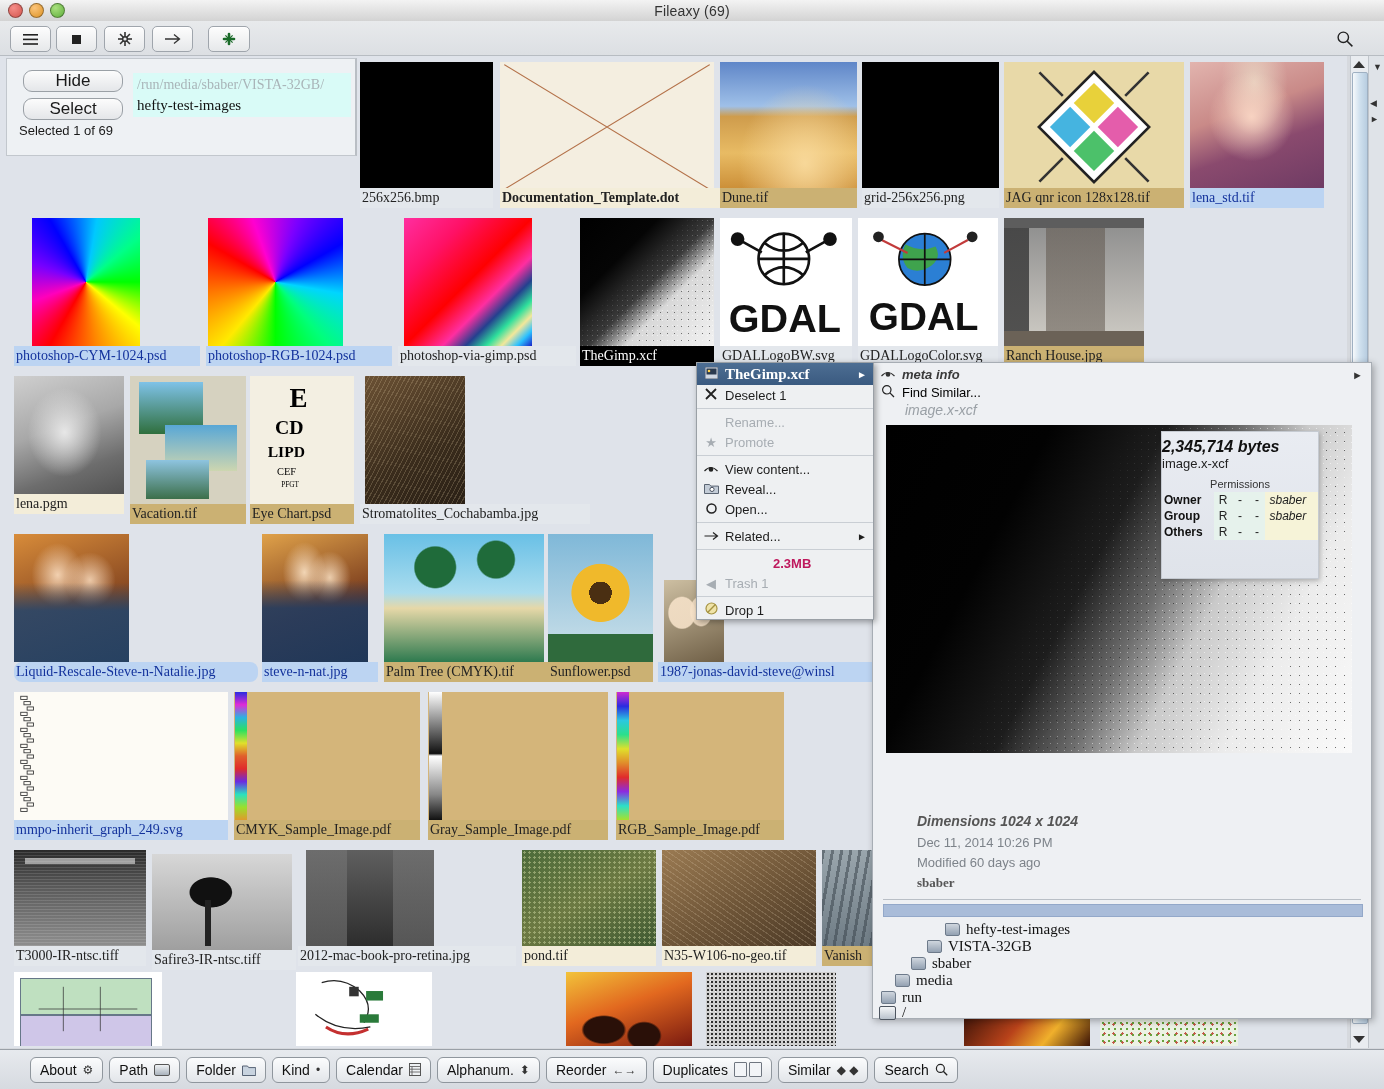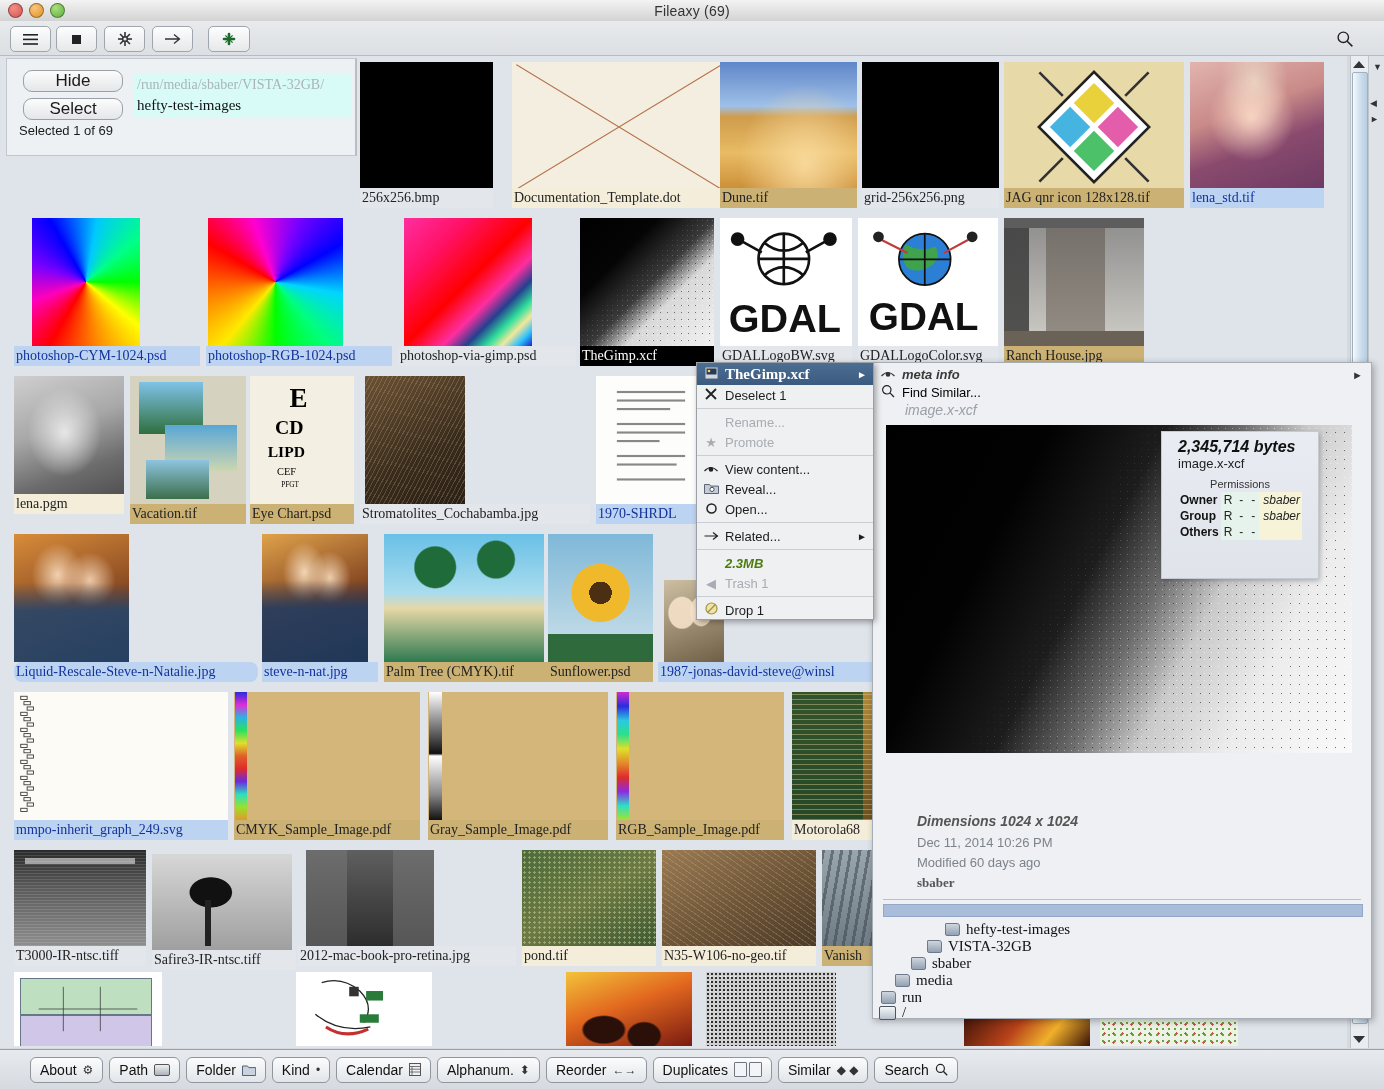--- a/index.html
+++ b/index.html
@@ -105,21 +105,21 @@
   }
   .mi{height:20px;display:flex;align-items:center;gap:6px;padding:0 6px;white-space:nowrap;}
   .mi .ico{width:16px;text-align:center;display:inline-block;flex:0 0 16px;}
   .mi.head{
     background:linear-gradient(#4d6e93,#3a5a80);color:#fff;font-weight:bold;
     font-family:"Liberation Serif",serif;font-size:15px;height:22px;
   }
   .mi.dim{color:#a7adb3;}
   .mi .arrow{margin-left:auto;font-size:10px;}
   .msep{height:1px;background:#c9ced4;margin:3px 0;}
-  .mi.size{font-style:italic;font-weight:bold;color:#4d7c0f;}
+  .mi.size{font-weight:bold;color:#be185d;margin-left:48px;}
 
   
   .infopanel{
     position:absolute;left:872px;top:362px;width:498px;height:655px;
     background:#eef0f3;border:1px solid #a7adb4;
     box-shadow:2px 2px 7px rgba(0,0,0,.3);z-index:25;
   }
   .ip-row{display:flex;align-items:center;gap:7px;padding:1px 8px;font-size:13px;}
   .ip-meta{font-style:italic;font-weight:bold;color:#3a3a3a;}
   .ip-mime{font-style:italic;color:#9aa0a6;font-size:14px;padding-left:32px;}
@@ -128,21 +128,21 @@
     background:linear-gradient(118deg,#000 0%,#020202 26%,#1d1d1d 44%,#6d6d6d 56%,#c9c9c9 66%,#ececec 80%,#fafafa 100%);
   }
   .ip-grain{position:absolute;inset:0;opacity:.55;
     background-image:radial-gradient(#fff 0.6px,transparent 0.7px),radial-gradient(#000 0.6px,transparent 0.7px);
     background-size:7px 7px,9px 9px;background-position:0 0,4px 3px;
     -webkit-mask-image:linear-gradient(118deg,transparent 38%,#000 62%);
     mask-image:linear-gradient(118deg,transparent 38%,#000 62%);}
   .permbox{
     position:absolute;left:288px;top:68px;width:158px;height:148px;
     background:linear-gradient(#e9ecf2,#dfe3ea);border:1px solid #c5cad1;
-    box-shadow:1px 2px 5px rgba(0,0,0,.25);padding:6px 16px;box-sizing:border-box;
+    box-shadow:1px 2px 5px rgba(0,0,0,.25);padding:6px 0;box-sizing:border-box;
   }
   .permbox .bytes{font-size:16px;font-style:italic;font-weight:bold;color:#111;}
   .permbox .mime{font-size:13px;color:#222;margin-bottom:7px;}
   .permbox .ptitle{font-size:11px;color:#333;text-align:center;margin-bottom:2px;}
   .ptable{width:100%;border-collapse:collapse;font-size:12px;}
   .ptable td{padding:1px 2px;}
   .ptable .who{font-weight:bold;color:#111;}
   .ptable .flag{background:#e6f2ec;text-align:center;width:13px;color:#222;}
   .ptable .own{background:#f6f3d8;font-style:italic;color:#222;padding-left:4px;}
   .ip-dims{position:absolute;left:44px;top:450px;font-size:14px;font-style:italic;font-weight:bold;color:#555;}
@@ -253,21 +253,21 @@
 
   <div class="gridarea">
 
   <div class="row" style="top: 0px; height: 158px;">
         <div class="cell" style="left: 360px; top: 0px; width: 133px; height: 154px;">
           <div class="thumb" style="inset: 6px auto auto 0px; width: 133px; height: 130px;">
             <div class="art" style="background:#000"></div>
           </div>
           <div class="cap lgrey" style="bottom: 2px;">256x256.bmp</div>
         </div>
-        <div class="cell" style="left: 512px; top: 0px; width: 238px; height: 154px;">
+        <div class="cell" style="left: 500px; top: 0px; width: 238px; height: 154px; font-weight: bold;">
           <div class="thumb" style="inset: 6px auto auto 0px; width: 214px; height: 130px;">
             <div class="art" style="background:#f4eee0"><svg width="100%" height="100%" viewBox="0 0 100 100" preserveAspectRatio="none">
                 <path d="M2 2 L98 98 M98 2 L2 98" stroke="#b4724a" stroke-width="0.6" fill="none"></path>
               </svg></div>
           </div>
           <div class="cap cream" style="bottom: 2px;">Documentation_Template.dot</div>
         </div>
         <div class="cell" style="left: 720px; top: 0px; width: 137px; height: 154px;">
           <div class="thumb" style="inset: 6px auto auto 0px; width: 137px; height: 130px;">
             <div class="art sky-dune"></div>
@@ -404,38 +404,20 @@
               </svg></div>
           </div>
           <div class="cap tan" style="bottom: 2px;">Eye Chart.psd</div>
         </div>
         <div class="cell" style="left: 360px; top: 0px; width: 230px; height: 154px;">
           <div class="thumb" style="inset: 4px auto auto 5px; width: 100px; height: 128px;">
             <div class="art" style="background:linear-gradient(150deg,#6b5134,#3a2c1c 60%,#2a2016)"></div>
             <div class="art" style="opacity:.45;background-image:repeating-linear-gradient(118deg,rgba(220,200,160,.5) 0 1px,rgba(0,0,0,0) 1px 4px)"></div>
           </div>
           <div class="cap lgrey" style="bottom: 2px;">Stromatolites_Cochabamba.jpg</div>
-        </div>
-        <div class="cell" style="left: 596px; top: 0px; width: 110px; height: 154px;">
-          <div class="thumb" style="inset: 4px auto auto 0px; width: 110px; height: 128px;">
-            <div class="art" style="background:#fdfdfb"><svg width="100%" height="100%" viewBox="0 0 100 120">
-                <g fill="#888">
-                  <rect x="18" y="14" width="64" height="2"></rect>
-                  <rect x="18" y="22" width="64" height="2"></rect>
-                  <rect x="18" y="30" width="50" height="2"></rect>
-                  <rect x="18" y="44" width="64" height="2"></rect>
-                  <rect x="18" y="52" width="64" height="2"></rect>
-                  <rect x="18" y="60" width="40" height="2"></rect>
-                  <rect x="18" y="74" width="64" height="2"></rect>
-                  <rect x="18" y="82" width="56" height="2"></rect>
-                  <rect x="18" y="96" width="64" height="2"></rect>
-                </g>
-              </svg></div>
-          </div>
-          <div class="cap blue" style="bottom: 2px;">1970-SHRDL</div>
         </div>
       </div>
       <div class="row" style="top: 474px; height: 158px;">
         <div class="cell" style="left: 14px; top: 0px; width: 244px; height: 154px;">
           <div class="thumb" style="inset: 4px auto auto 0px; width: 115px; height: 128px;">
             <div class="art" style="background:linear-gradient(160deg,#d88c3a,#8a4a22 55%,#3a2416)"></div>
             <div class="art" style="background:radial-gradient(ellipse at 38% 32%,rgba(250,220,190,.9) 0%,rgba(0,0,0,0) 26%),radial-gradient(ellipse at 66% 36%,rgba(250,220,190,.85) 0%,rgba(0,0,0,0) 24%)"></div>
             <div class="art" style="background:linear-gradient(0deg,rgba(35,70,110,.85) 0 40%,rgba(0,0,0,0) 62%)"></div>
           </div>
           <div class="cap blue" style="bottom: 2px; border-radius: 8px;">Liquid-Rescale-Steve-n-Natalie.jpg</div>
@@ -517,28 +499,20 @@
           </div>
           <div class="cap tan" style="bottom: 2px;">Gray_Sample_Image.pdf</div>
         </div>
         <div class="cell" style="left: 616px; top: 0px; width: 168px; height: 154px;">
           <div class="thumb" style="inset: 4px auto auto 0px; width: 168px; height: 128px;">
             <div class="art" style="background:#d4b57a"></div>
             <div style="position:absolute;left:1px;top:0;width:12px;height:100%;background:linear-gradient(#d02bd0,#2b2be0,#2bc8e0,#2be08c,#e0e02b,#e08c2b,#e02b2b,#8c2be0,#2be0c8,#a8e02b)"></div>
           </div>
           <div class="cap tan" style="bottom: 2px;">RGB_Sample_Image.pdf</div>
         </div>
-        <div class="cell" style="left: 792px; top: 0px; width: 86px; height: 154px;">
-          <div class="thumb" style="inset: 4px auto auto 0px; width: 86px; height: 128px;">
-            <div class="art" style="background:linear-gradient(#b08a3a,#6c5120)"></div>
-            <div class="art" style="background:linear-gradient(90deg,rgba(20,70,40,.8) 18% 82%,rgba(0,0,0,0) 82%)"></div>
-            <div class="art" style="opacity:.6;background-image:repeating-linear-gradient(0deg,rgba(230,210,150,.7) 0 1px,rgba(0,0,0,0) 1px 5px)"></div>
-          </div>
-          <div class="cap cream" style="bottom: 2px;">Motorola68</div>
-        </div>
       </div>
       <div class="row" style="top: 790px; height: 126px;">
         <div class="cell" style="left: 14px; top: 0px; width: 132px; height: 122px;">
           <div class="thumb" style="inset: 4px auto auto 0px; width: 132px; height: 96px;">
             <div class="art" style="background:linear-gradient(#2a2a2a,#5b5b5b 40%,#8e8e8e)"></div>
             <div class="art" style="opacity:.35;background-image:repeating-linear-gradient(0deg,rgba(255,255,255,.35) 0 1px,rgba(0,0,0,0) 1px 3px)"></div>
             <div style="position:absolute;left:8%;top:8%;width:84%;height:6px;background:rgba(230,230,230,.6)"></div>
           </div>
           <div class="cap lgrey" style="bottom: 2px;">T3000-IR-ntsc.tiff</div>
         </div>

